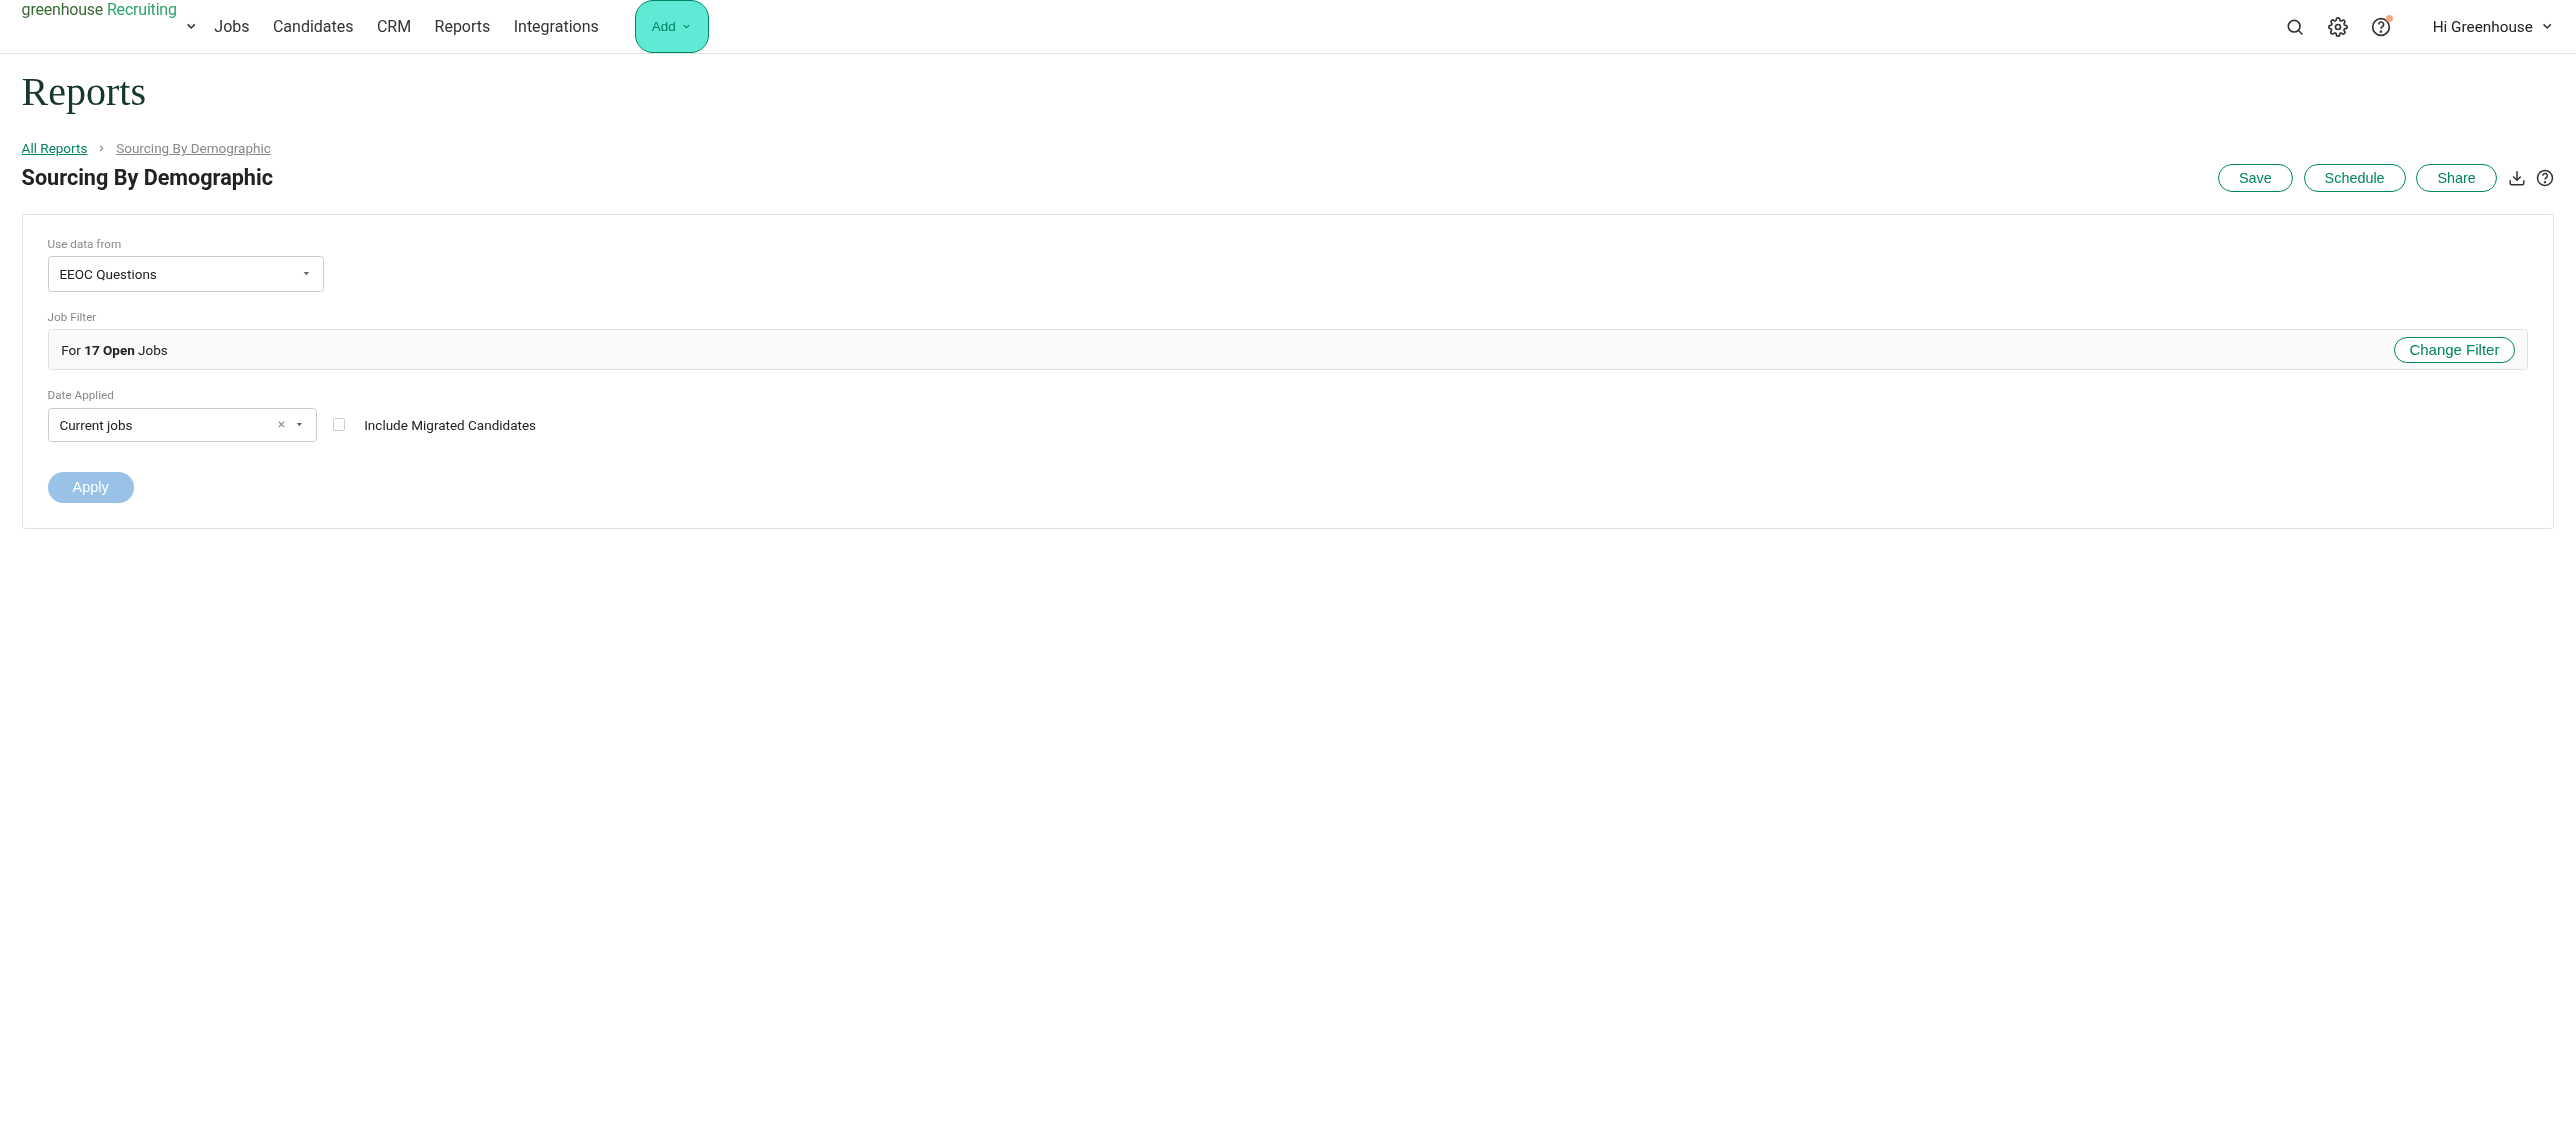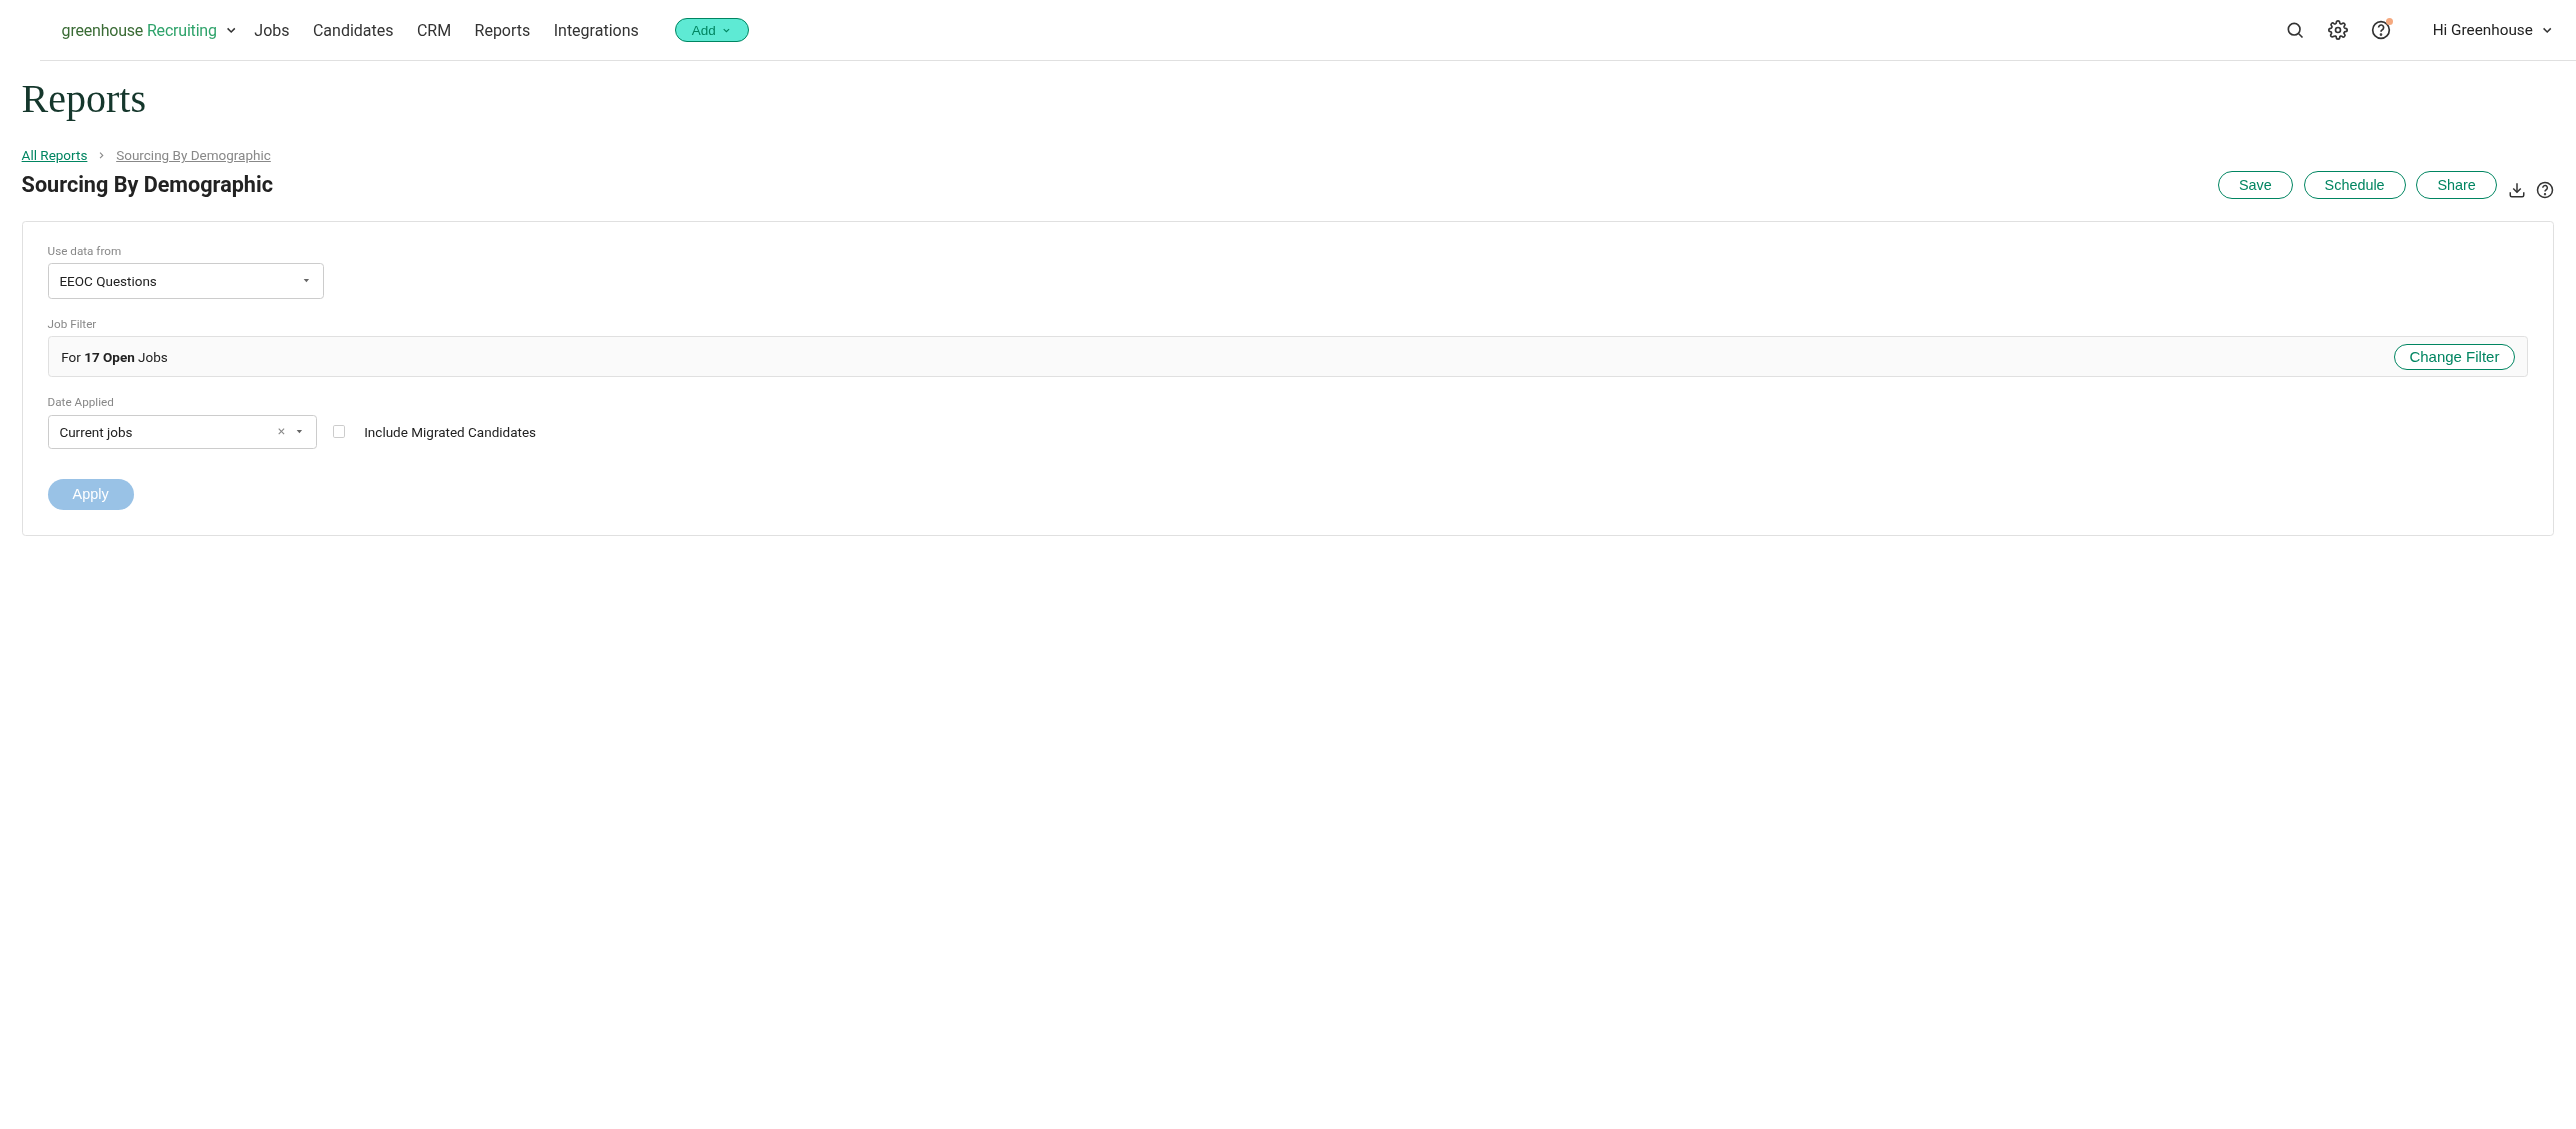--- a/index.html
+++ b/index.html
@@ -17,25 +17,23 @@
   body {
     margin: 0;
     font-family: -apple-system, BlinkMacSystemFont, "Segoe UI", Roboto, "Helvetica Neue", Arial, sans-serif;
     color: var(--text-dark);
     background: #fff;
     font-size: 13.5px;
   }
   
   .topbar {
     display: flex;
-    align-items: center;
     padding: 0 21.6px;
-    height: 61px;
+    height: 54px;
     border-bottom: 0.9px solid var(--border-light);
-    margin-left: 40px;
   }
   .logo {
     font-size: 16px;
     font-weight: 400;
     letter-spacing: -0.2px;
     white-space: nowrap;
     cursor: pointer;
   }
   .logo .g1 { color: #3a6b35; }
   .logo .g2 { color: #2fa36b; }
@@ -113,21 +111,21 @@
     align-items: center;
     margin-bottom: 21.6px;
   }
   .report-title {
     font-size: 21.6px;
     font-weight: 700;
   }
   .report-actions {
     margin-left: auto;
     display: flex;
-    align-items: flex-end;
+    align-items: center;
     gap: 10.8px;
   }
   .pill-btn {
     border: 0.9px solid var(--green);
     color: var(--green);
     background: #fff;
     border-radius: 18px;
     padding: 5.4px 20px;
     font-size: 14.4px;
     cursor: pointer;

